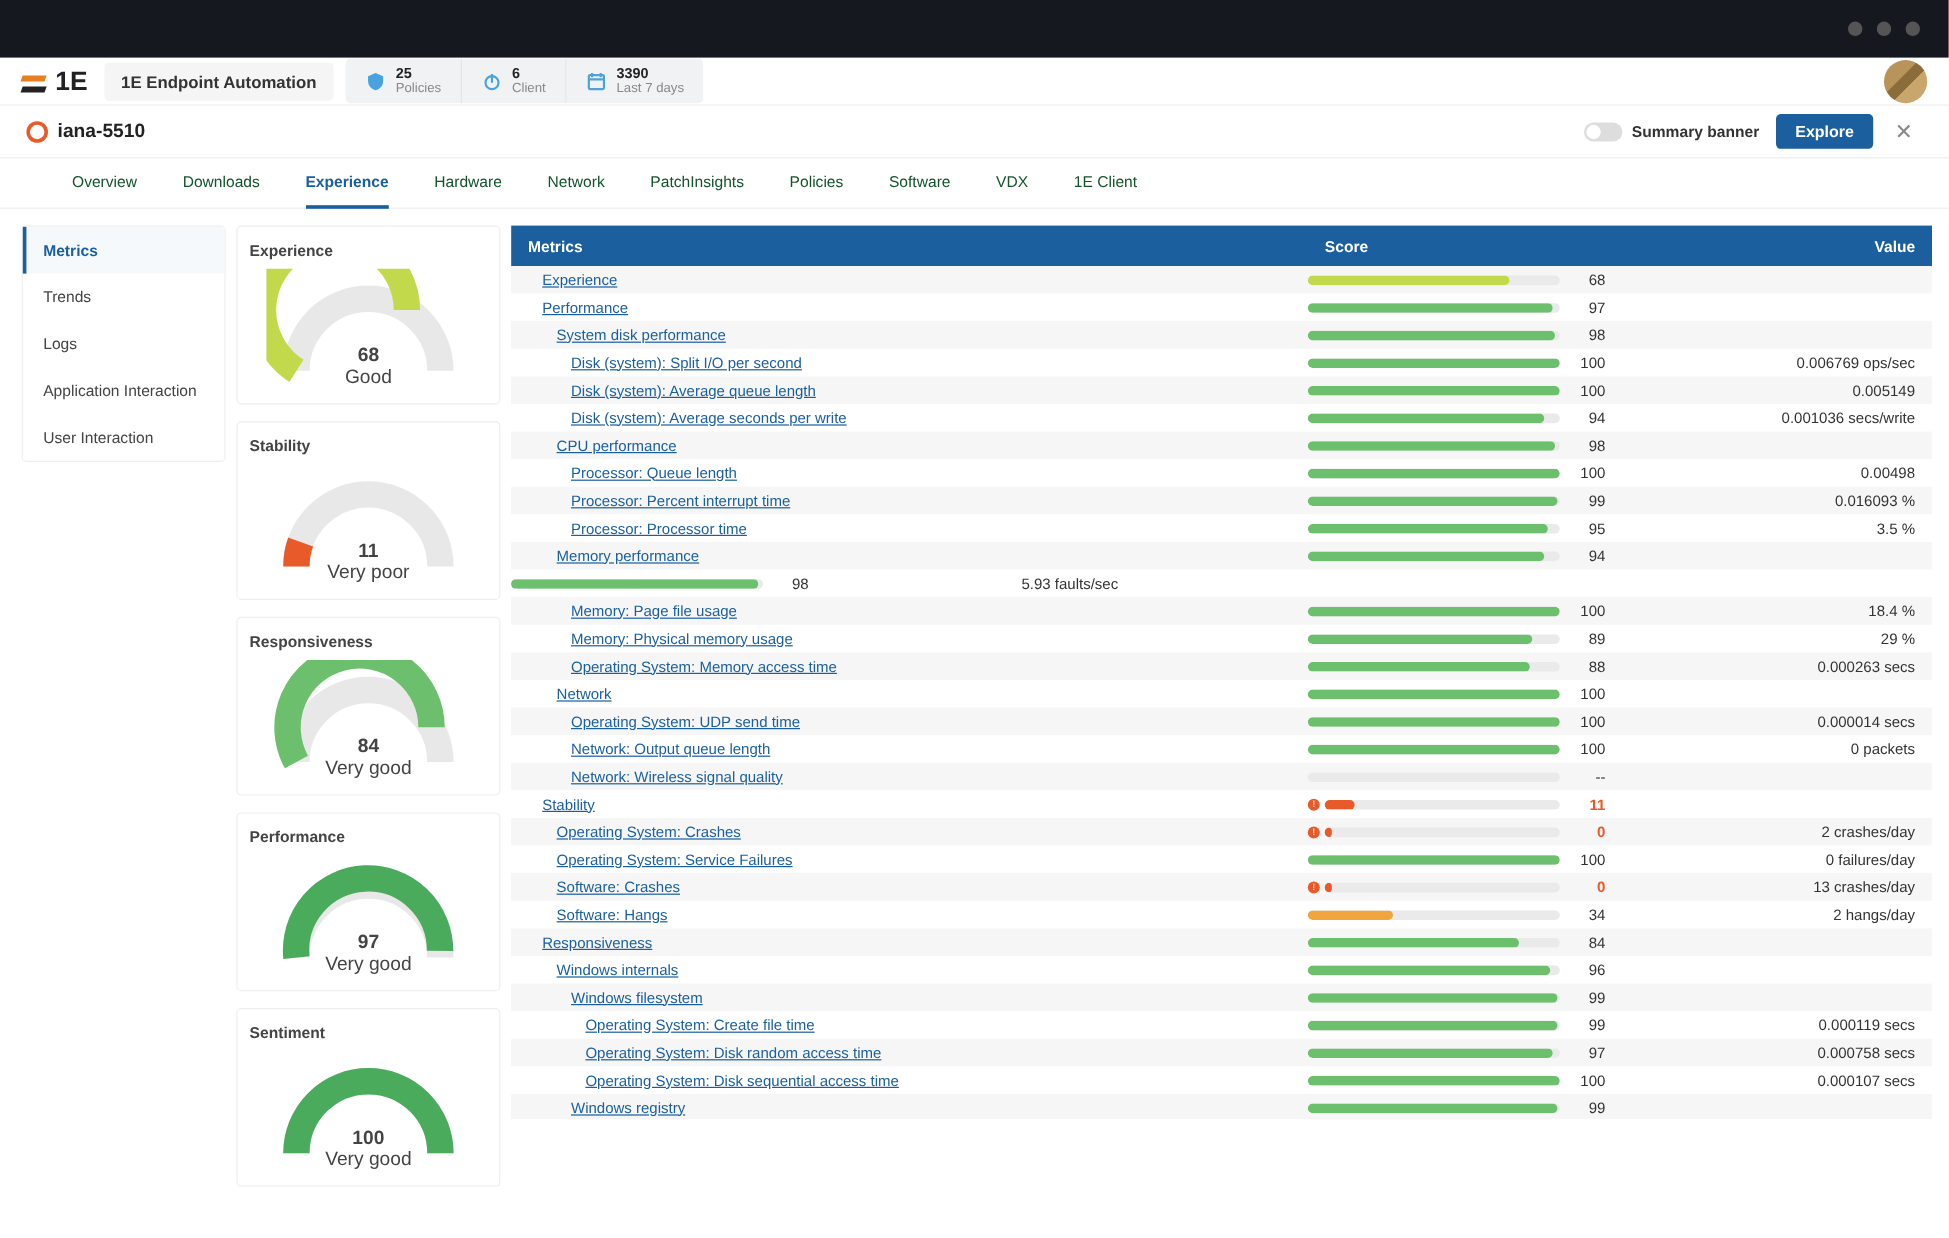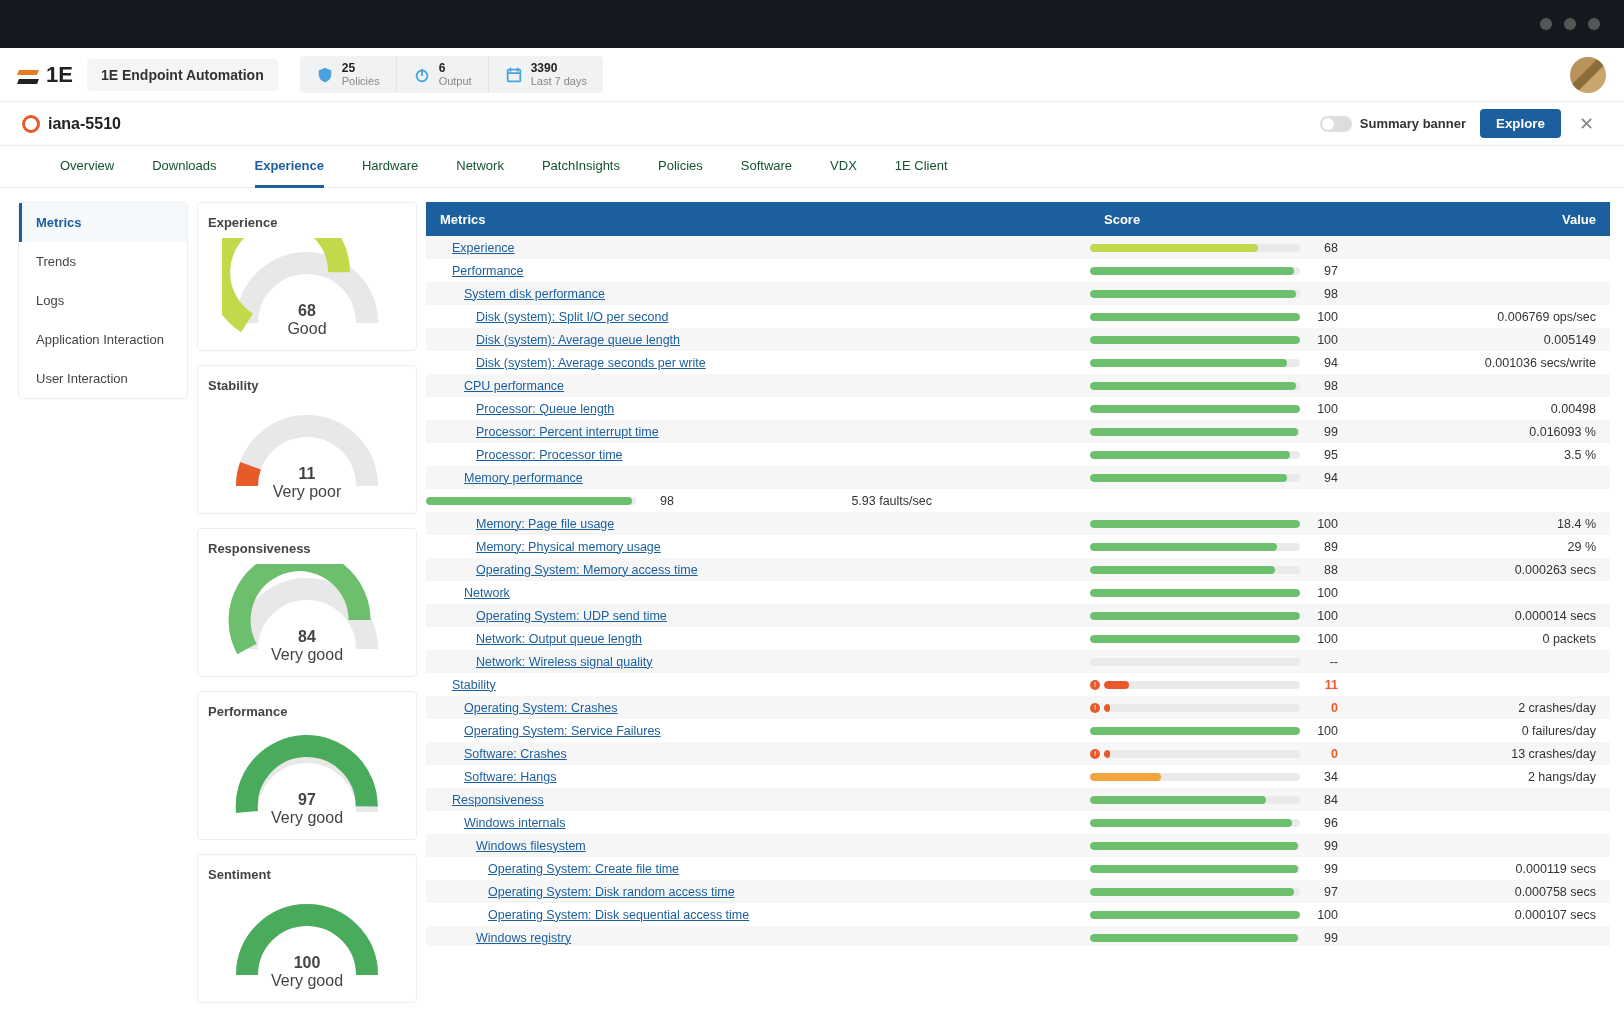--- a/index.html
+++ b/index.html
@@ -1,25 +1,25 @@
 <!DOCTYPE html>
 <html><head>
 <meta charset="utf-8">
 <style>
 *{box-sizing:border-box;margin:0;padding:0;font-family:"Segoe UI",Arial,sans-serif}
 body{background:#fff;font-size:13px;color:#333;width:1624px}
 .traffic{height:48px;background:#16181f;display:flex;justify-content:flex-end;align-items:center;padding:0 24px;gap:12px}
 .dot{width:12px;height:12px;border-radius:50%;background:#555}
-.topbar{height:54px;display:flex;align-items:center;padding:0 18px;border-bottom:1px solid #eee}
+.topbar{height:40px;display:flex;align-items:center;padding:0 18px;border-bottom:1px solid #eee}
 .logo{display:flex;align-items:center;gap:6px;font-weight:700;font-size:22px;color:#222}
 .logo-mark{display:inline-block;width:22px;height:22px;position:relative}
 .logo-mark::before{content:"";position:absolute;top:6px;left:0;width:20px;height:5px;background:#e67e22;transform:skewX(-20deg)}
 .logo-mark::after{content:"";position:absolute;bottom:2px;left:0;width:20px;height:5px;background:#222;transform:skewX(-20deg)}
 .app-pill{margin-left:14px;padding:8px 14px;background:#f5f5f5;border-radius:4px;font-weight:600;font-size:14px;color:#333}
-.stats-group{margin-left:22px;display:flex;background:#f1f2f3;border-radius:4px;overflow:hidden}
+.stats-group{margin-left:10px;display:flex;background:#f1f2f3;border-radius:4px;overflow:hidden}
 .stat{display:flex;align-items:center;gap:8px;padding:6px 16px;border-right:1px solid #e5e5e5}
 .stat:last-child{border-right:none}
 .stat svg{width:18px;height:18px}
 .stat-txt{display:flex;flex-direction:column;line-height:1.1}
 .stat-num{font-size:12px;font-weight:700;color:#222}
 .stat-lbl{font-size:11px;color:#888}
 .avatar{width:36px;height:36px;border-radius:50%;margin-left:auto;background:linear-gradient(135deg,#b8935a 40%,#8a6d3b 41% 58%,#c9a66b 59%);}
 .subhead{height:44px;display:flex;align-items:center;padding:0 22px;border-bottom:1px solid #eee}
 .status-ring{width:18px;height:18px;border:3px solid #e85a2a;border-radius:50%;margin-right:8px}
 .device{font-size:16px;font-weight:700;color:#222}
@@ -84,21 +84,21 @@
           <span class="stat-lbl">Policies</span>
         </span>
       </div>
       <div class="stat">
         <svg viewBox="0 0 20 20">
           <circle cx="10" cy="11" r="6" fill="none" stroke="#4aa3df" stroke-width="2"></circle>
           <line x1="10" y1="3" x2="10" y2="11" stroke="#4aa3df" stroke-width="2"></line>
         </svg>
         <span class="stat-txt">
           <span class="stat-num">6</span>
-          <span class="stat-lbl">Output</span>
+          <span class="stat-lbl">Client</span>
         </span>
       </div>
       <div class="stat">
         <svg viewBox="0 0 20 20">
           <rect x="3" y="4" width="14" height="13" rx="1" fill="none" stroke="#4aa3df" stroke-width="2"></rect>
           <line x1="3" y1="8" x2="17" y2="8" stroke="#4aa3df" stroke-width="2"></line>
           <line x1="6" y1="2" x2="6" y2="6" stroke="#4aa3df" stroke-width="2"></line>
           <line x1="14" y1="2" x2="14" y2="6" stroke="#4aa3df" stroke-width="2"></line>
         </svg>
         <span class="stat-txt">

